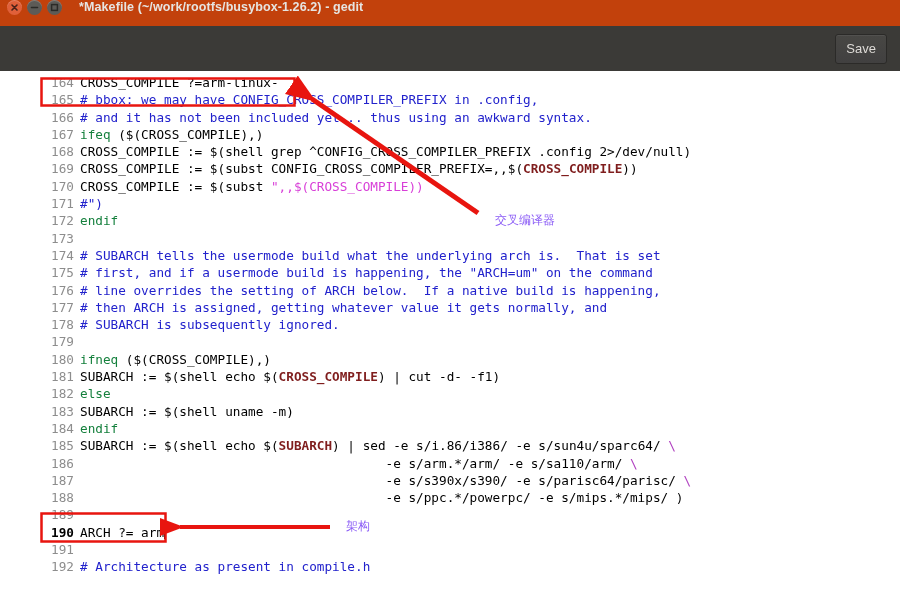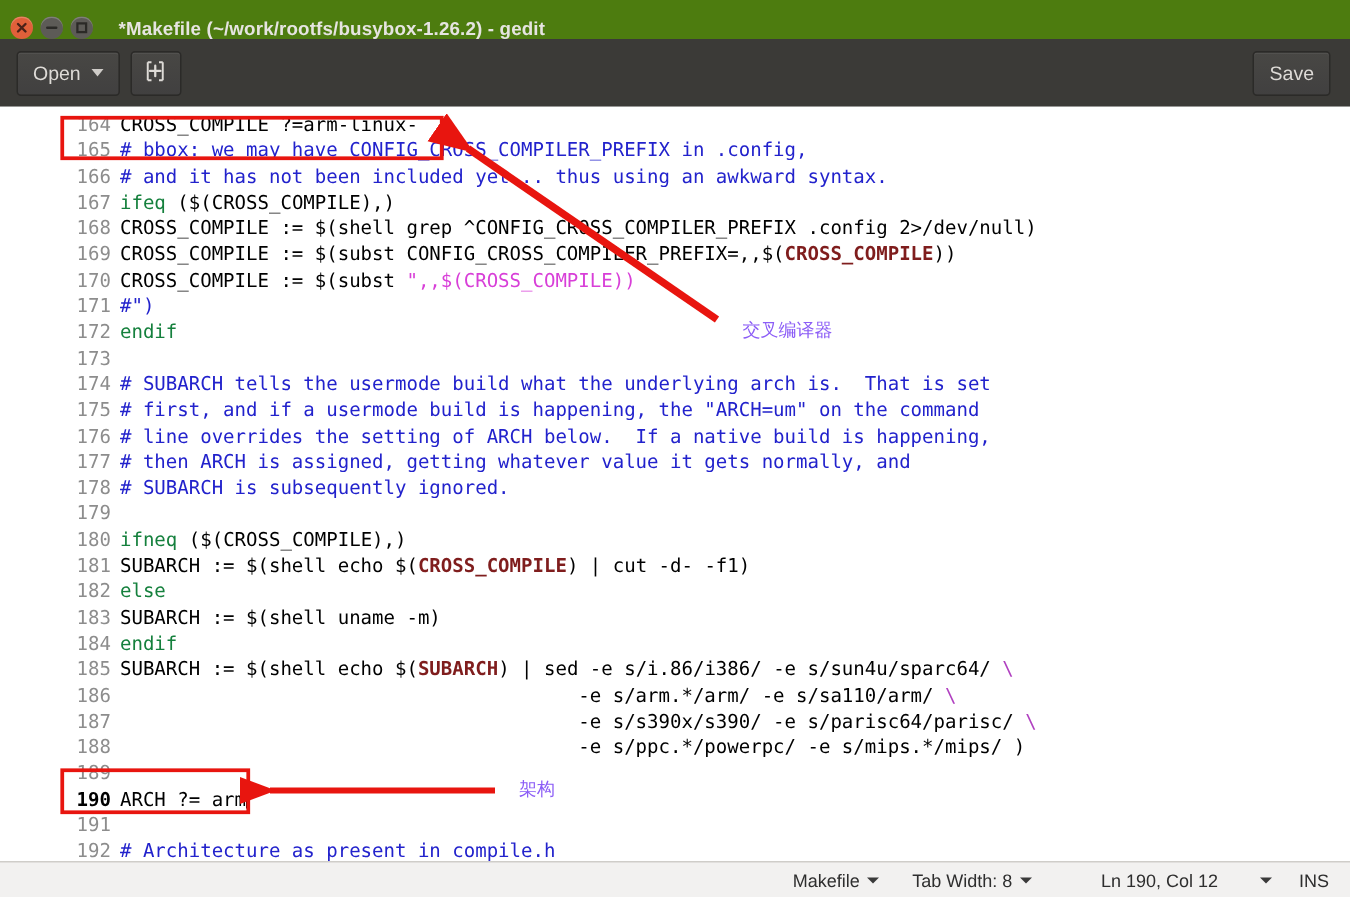--- a/index.html
+++ b/index.html
@@ -7,22 +7,22 @@
     width:900px;height:598px;overflow:hidden;
     font-family:"Liberation Sans",sans-serif;
     background:#ffffff;
     -webkit-font-smoothing:antialiased;
   }
   .window{position:relative;width:900px;height:598px;overflow:hidden;}
 
   
   .titlebar{
     position:absolute;left:0;top:0;width:900px;height:26px;
-    background:#4d7c0f;
-    display:flex;align-items:flex-end;
+    background:#c2410c;
+    display:flex;align-items:flex-start;
   }
   .wbtns{display:flex;align-items:center;gap:5px;padding-left:7px;}
   .wbtn{width:15px;height:15px;border-radius:50%;position:relative;
         box-shadow:inset 0 1px 0 rgba(255,255,255,.22);}
   .wbtn.close{background:#e0603a;}
   .wbtn.min{background:#5d5b57;}
   .wbtn.max{background:#5d5b57;}
   .wbtn svg{position:absolute;left:0;top:0;}
   .title-text{
     flex:1;text-align:left;padding-left:17px;
@@ -124,35 +124,20 @@
       <div class="wbtn max">
         <svg width="15" height="15" viewBox="0 0 15 15">
             <rect x="4.6" y="4.6" width="5.8" height="5.8" fill="none" stroke="#2b2a27" stroke-width="1.5"></rect>
           </svg>
       </div>
     </div>
     <div class="title-text">*Makefile (~/work/rootfs/busybox-1.26.2) - gedit</div>
   </div>
 
   <div class="toolbar">
-    <div class="tb-left">
-      <div class="tbtn">
-        <span>Open</span>
-        <span class="caret"></span>
-      </div>
-      <div class="tbtn icononly">
-        <span>
-          <svg width="17" height="17" viewBox="0 0 17 17">
-            <path d="M3.5 2.5 L3.5 14.5 M13.5 2.5 L13.5 14.5" stroke="#dedbd7" stroke-width="1.3" fill="none"></path>
-            <path d="M3.5 2.5 L6 2.5 M11 2.5 L13.5 2.5 M3.5 14.5 L6 14.5 M11 14.5 L13.5 14.5" stroke="#dedbd7" stroke-width="1.3"></path>
-            <path d="M8.5 4.8 L8.5 11.8 M5 8.3 L12 8.3" stroke="#dedbd7" stroke-width="1.5" stroke-linecap="round"></path>
-          </svg>
-        </span>
-      </div>
-    </div>
     <div class="tb-right">
       <div class="tbtn save-btn">
         <span>Save</span>
       </div>
     </div>
   </div>
 
   <div class="editor">
     <div class="code" id="code-root"><span class="row"><span class="ln">164</span><span class="txt">CROSS_COMPILE ?=arm-linux-</span></span><span class="row"><span class="ln">165</span><span class="cmt"># bbox: we may have CONFIG_CROSS_COMPILER_PREFIX in .config,</span></span><span class="row"><span class="ln">166</span><span class="cmt"># and it has not been included yet .. thus using an awkward syntax.</span></span><span class="row"><span class="ln">167</span><span class="kw">ifeq</span><span class="txt"> ($(CROSS_COMPILE),)</span></span><span class="row"><span class="ln">168</span><span class="txt">CROSS_COMPILE := $(shell grep ^CONFIG_CROSS_COMPILER_PREFIX .config 2&gt;/dev/null)</span></span><span class="row"><span class="ln">169</span><span class="txt">CROSS_COMPILE := $(subst CONFIG_CROSS_COMPILER_PREFIX=,,$(</span><span class="var">CROSS_COMPILE</span><span class="txt">))</span></span><span class="row"><span class="ln">170</span><span class="txt">CROSS_COMPILE := $(subst </span><span class="str">",,$(CROSS_COMPILE))</span></span><span class="row"><span class="ln">171</span><span class="cmt">#")</span></span><span class="row"><span class="ln">172</span><span class="kw">endif</span></span><span class="row"><span class="ln">173</span></span><span class="row"><span class="ln">174</span><span class="cmt"># SUBARCH tells the usermode build what the underlying arch is.  That is set</span></span><span class="row"><span class="ln">175</span><span class="cmt"># first, and if a usermode build is happening, the "ARCH=um" on the command</span></span><span class="row"><span class="ln">176</span><span class="cmt"># line overrides the setting of ARCH below.  If a native build is happening,</span></span><span class="row"><span class="ln">177</span><span class="cmt"># then ARCH is assigned, getting whatever value it gets normally, and</span></span><span class="row"><span class="ln">178</span><span class="cmt"># SUBARCH is subsequently ignored.</span></span><span class="row"><span class="ln">179</span></span><span class="row"><span class="ln">180</span><span class="kw">ifneq</span><span class="txt"> ($(CROSS_COMPILE),)</span></span><span class="row"><span class="ln">181</span><span class="txt">SUBARCH := $(shell echo $(</span><span class="var">CROSS_COMPILE</span><span class="txt">) | cut -d- -f1)</span></span><span class="row"><span class="ln">182</span><span class="kw">else</span></span><span class="row"><span class="ln">183</span><span class="txt">SUBARCH := $(shell uname -m)</span></span><span class="row"><span class="ln">184</span><span class="kw">endif</span></span><span class="row"><span class="ln">185</span><span class="txt">SUBARCH := $(shell echo $(</span><span class="var">SUBARCH</span><span class="txt">) | sed -e s/i.86/i386/ -e s/sun4u/sparc64/ </span><span class="esc">\</span></span><span class="row"><span class="ln">186</span><span class="txt">                                        -e s/arm.*/arm/ -e s/sa110/arm/ </span><span class="esc">\</span></span><span class="row"><span class="ln">187</span><span class="txt">                                        -e s/s390x/s390/ -e s/parisc64/parisc/ </span><span class="esc">\</span></span><span class="row"><span class="ln">188</span><span class="txt">                                        -e s/ppc.*/powerpc/ -e s/mips.*/mips/ )</span></span><span class="row"><span class="ln">189</span></span><span class="row"><span class="ln cur">190</span><span class="txt">ARCH ?= arm</span><span style="display: inline-block; width: 1px; height: 14px; background: rgb(0, 0, 0); vertical-align: -2px;"></span></span><span class="row"><span class="ln">191</span></span><span class="row"><span class="ln">192</span><span class="cmt"># Architecture as present in compile.h</span></span></div>
   </div>
@@ -169,33 +154,14 @@
     <path d="M478 213 L312 99" stroke="#e8150f" stroke-width="5" fill="none" marker-end="url(#arrowUL)"></path>
 
     <rect x="41.5" y="513.5" width="124" height="28" fill="none" stroke="#e8150f" stroke-width="2.5"></rect>
 
     <path d="M330 527 L180 527" stroke="#e8150f" stroke-width="4" fill="none" marker-end="url(#arrowUL)"></path>
   </svg>
 
   <div class="cn-label" style="left:495px;top:211px;">交叉编译器</div>
   <div class="cn-label" style="left:346px;top:517px;">架构</div>
 
-  <div class="statusbar">
-    <div class="sb-item sb-gap-a">
-      <span>Makefile</span>
-      <span class="sb-caret"></span>
-    </div>
-    <div class="sb-item sb-gap-b">
-      <span>Tab Width: 8</span>
-      <span class="sb-caret"></span>
-    </div>
-    <div class="sb-item sb-gap-c">
-      <span>Ln 190, Col 12</span>
-    </div>
-    <div class="sb-item sb-gap-d">
-      <span class="sb-caret"></span>
-    </div>
-    <div class="sb-item sb-ins">
-      <span>INS</span>
-    </div>
-  </div>
 
 </div>
 
 </body></html>

